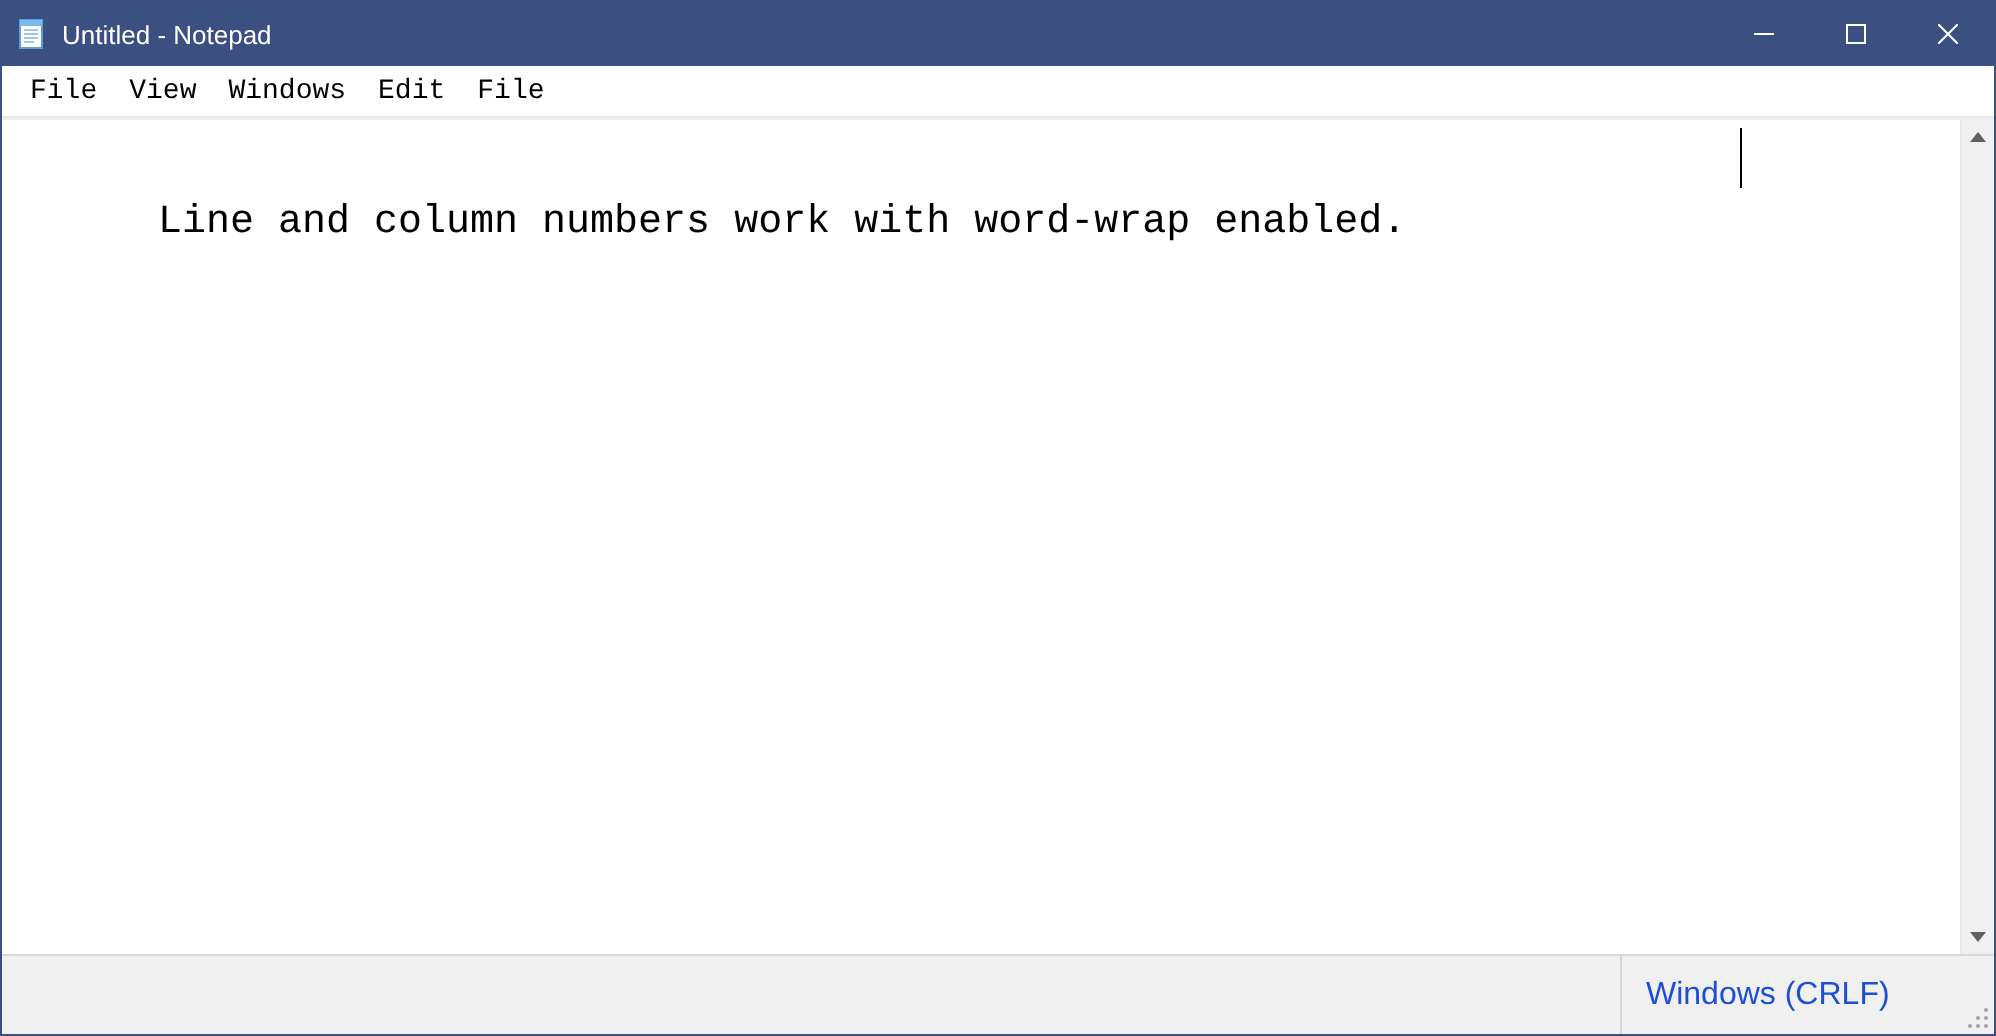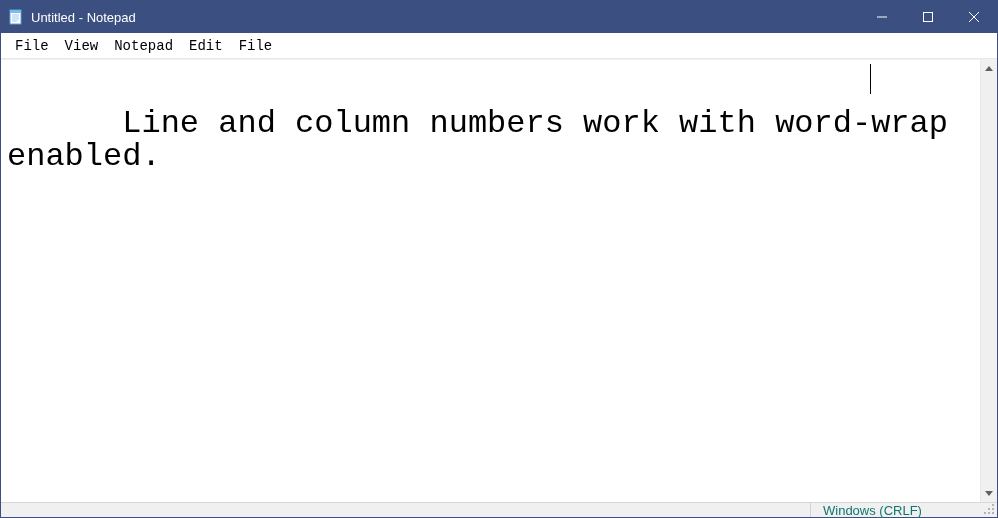--- a/index.html
+++ b/index.html
@@ -42,23 +42,23 @@
   .menu-item { padding:2px 8px; }
   .editor-wrap {
     flex:1;
     display:flex;
     position:relative;
     overflow:hidden;
     border-top:1px solid #f0f0f0;
   }
   .editor {
     flex:1;
-    padding:14px 4px 2px 6px;
+    padding:2px 4px 2px 6px;
     font-family: Consolas, "Courier New", monospace;
-    font-size:32px;
+    font-size:20px;
     line-height:33px;
     color:#000;
     white-space:pre-wrap;
     word-wrap:break-word;
     overflow:hidden;
     position:relative;
     border-radius:28px;
   }
   .caret {
     position:absolute;
@@ -73,27 +73,27 @@
     border-left:1px solid #e8e8e8;
   }
   .vscroll .arrow {
     width:17px; height:17px;
     display:flex; align-items:center; justify-content:center;
     color:#606060;
     font-size:10px;
   }
   .vscroll .track { flex:1; }
   .statusbar {
-    height:15px;
+    height:40px;
     background:#f0f0f0;
     border-top:1px solid #d8d8d8;
     display:flex;
     align-items:stretch;
-    font-size:13px;
-    color:#0f766e;
+    font-size:16px;
+    color:#1d4ed8;
     flex-shrink:0;
   }
   .status-spacer { flex:1; }
   .status-cell {
     border-left:1px solid #d4d4d4;
     display:flex; align-items:center;
     padding:0 12px;
   }
   .status-cell.enc { width:170px; }
   .status-cell.pos { width:160px; }
@@ -138,21 +138,21 @@
             <line x1="0" y1="0" x2="10" y2="10" stroke-width="1"></line>
             <line x1="10" y1="0" x2="0" y2="10" stroke-width="1"></line>
           </svg>
       </div>
     </div>
   </div>
 
   <div class="menubar">
     <span class="menu-item">File</span>
     <span class="menu-item">View</span>
-    <span class="menu-item">Notepad</span>
+    <span class="menu-item">Windows</span>
     <span class="menu-item">Edit</span>
     <span class="menu-item">File</span>
   </div>
 
   <div class="editor-wrap">
     <div class="editor">
       <span>Line and column numbers work with word-wrap enabled.</span>
       <span class="caret" style="left:869px; top:4px;"></span>
     </div>
     <div class="vscroll">

